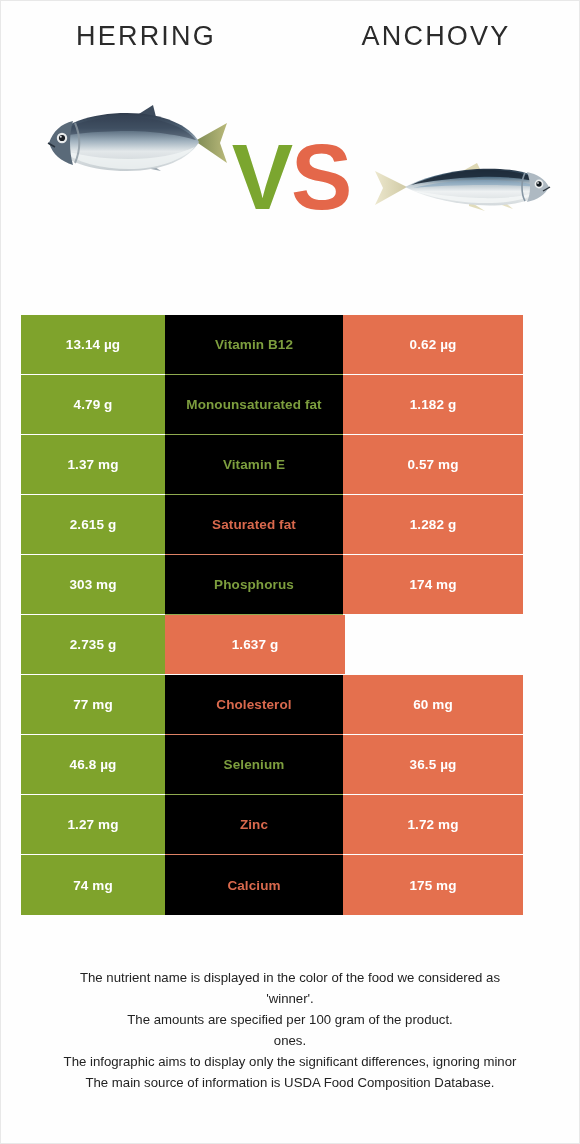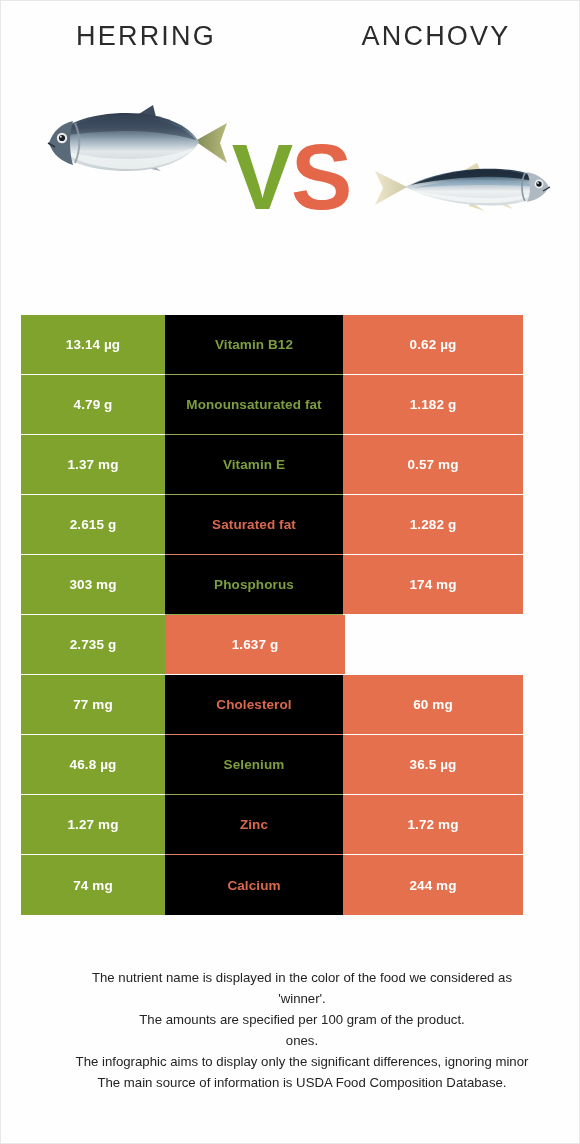--- a/index.html
+++ b/index.html
@@ -120,21 +120,21 @@
   .cell.mid.sep-green  { border-bottom: 1px solid #8faa4f; }
   .cell.mid.sep-orange { border-bottom: 1px solid #dd8266; }
   .row:last-child .cell.left,
   .row:last-child .cell.right { border-bottom: none; }
   .label-green  { color: #7d9e3e; }
   .label-orange { color: #d9694d; }
 
   
   .footer {
     position: absolute;
-    left: 32px;
+    left: 20px;
     top: 966px;
     width: 538px;
     text-align: center;
     color: #232323;
     font-size: 13.2px;
     line-height: 21px;
     font-weight: 400;
   }
   .footer div { margin: 0; padding: 0; }
 </style>
@@ -317,21 +317,21 @@
           <span class="label-orange">Zinc</span>
         </div>
       <div class="cell right">1.72 mg</div>
     </div>
 
     <div class="row">
       <div class="cell left">74 mg</div>
       <div class="cell mid">
           <span class="label-orange">Calcium</span>
         </div>
-      <div class="cell right">244 mg</div>
+      <div class="cell right">175 mg</div>
     </div>
 
   </div>
 
   <div class="footer">
     <div>The nutrient name is displayed in the color of the food we considered as</div>
     <div>'winner'.</div>
     <div>The amounts are specified per 100 gram of the product.</div>
     <div>ones.</div>
     <div>The infographic aims to display only the significant differences, ignoring minor</div>

